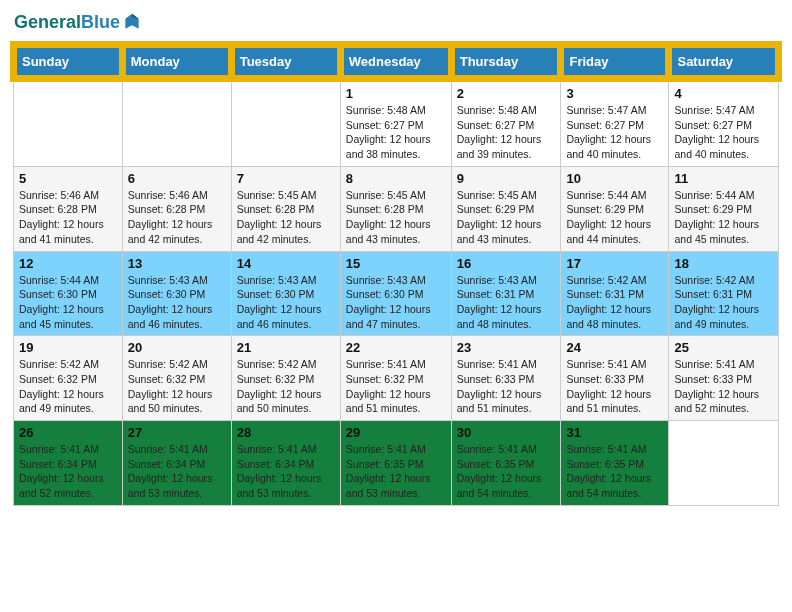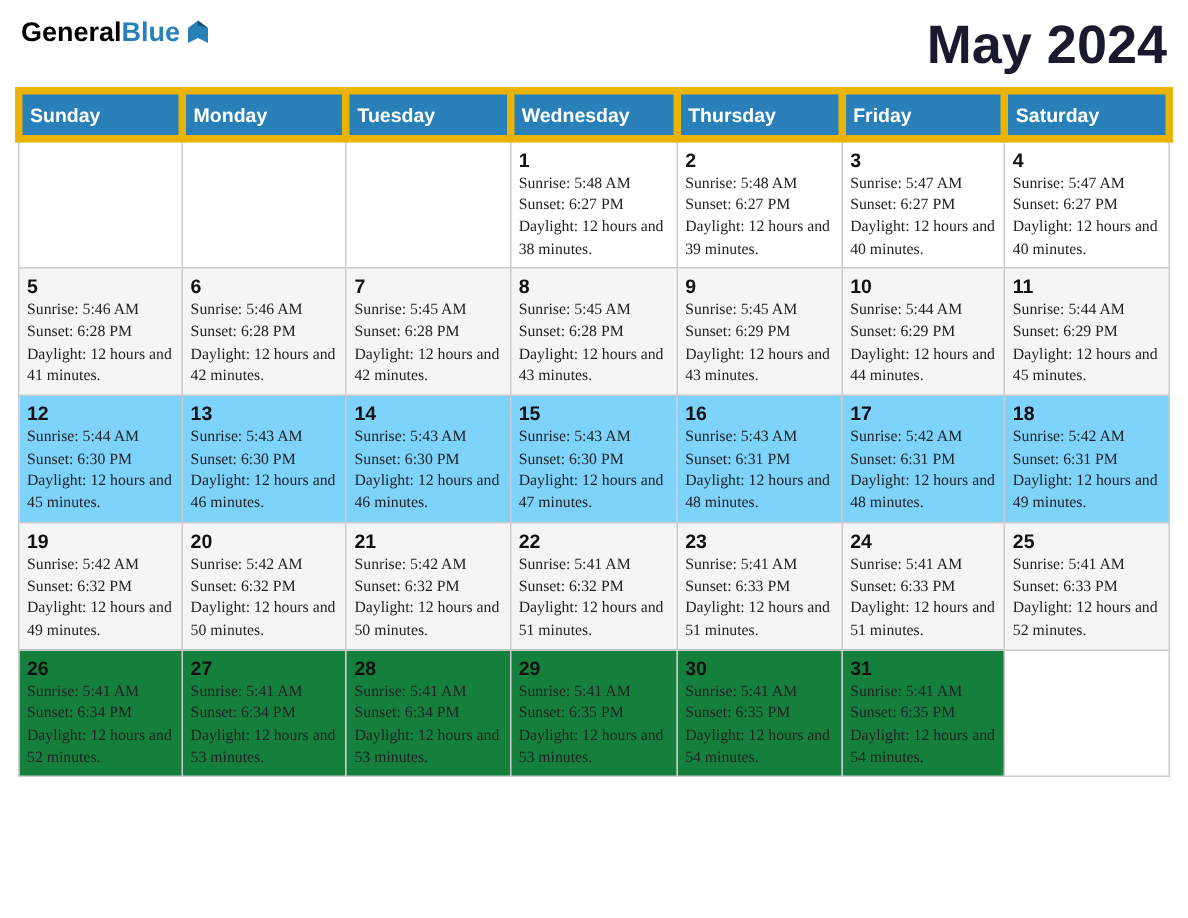--- a/index.html
+++ b/index.html
@@ -22,21 +22,21 @@
       flex-direction: column;
       align-items: flex-start;
     }
     .logo-text {
       display: flex;
       align-items: center;
       font-size: 20px;
       font-weight: bold;
       color: #1a1a2e;
     }
-    .logo-general { color: #000000; font-weight: bold; font-size: 18px; }
+    .logo-general { color: #0f766e; font-weight: bold; font-size: 18px; }
     .logo-blue { color: #2980b9; font-weight: bold; font-size: 18px; }
     .logo-icon {
       width: 20px;
       height: 20px;
       margin-left: 2px;
     }
     .title-section {
       text-align: right;
     }
     .main-title {
@@ -55,21 +55,21 @@
       border-collapse: collapse;
       font-size: 11px;
     }
     .calendar th {
       background-color: #2980b9;
       color: white;
       text-align: left;
       padding: 6px 5px;
       font-size: 13px;
       font-weight: bold;
-      border: 5px solid #eab308;
+      border: 7px solid #eab308;
     }
     .calendar td {
       border: 1px solid #ccc;
       vertical-align: top;
       padding: 4px 5px;
       width: 113px;
       min-height: 80px;
       background: #fff;
     }
     .calendar tr:nth-child(even) td {
@@ -78,21 +78,20 @@
     .day-number {
       font-weight: bold;
       font-size: 13px;
       margin-bottom: 2px;
       color: #111;
     }
     .day-info {
       color: #222;
       font-size: 10.5px;
       line-height: 1.4;
-      font-family: Liberation Serif, serif;
     }
     .empty-cell {
       background: #fff !important;
     }
     .calendar tbody tr:nth-child(odd) td.empty-cell {
       background: #fff !important;
     }
     
     .row-1 td { background: #fff; }
     .row-2 td { background: #f0f0f0; }
@@ -111,21 +110,20 @@
         <span>
           <span class="logo-general">General</span><span class="logo-blue">Blue</span>
         </span>
         <svg class="logo-icon" viewBox="0 0 24 24" xmlns="http://www.w3.org/2000/svg">
           <path d="M12 2 L20 8 L20 20 L12 16 L4 20 L4 8 Z" fill="#2980b9"></path>
           <path d="M12 2 L20 8 L12 6 Z" fill="#1a5276"></path>
         </svg>
       </div>
     </div>
     <div class="title-section">
-      <div class="main-title">May 2024</div>
     </div>
   </div>
 
   <table class="calendar">
     <thead>
       <tr>
         <th>Sunday</th>
         <th>Monday</th>
         <th>Tuesday</th>
         <th>Wednesday</th>

